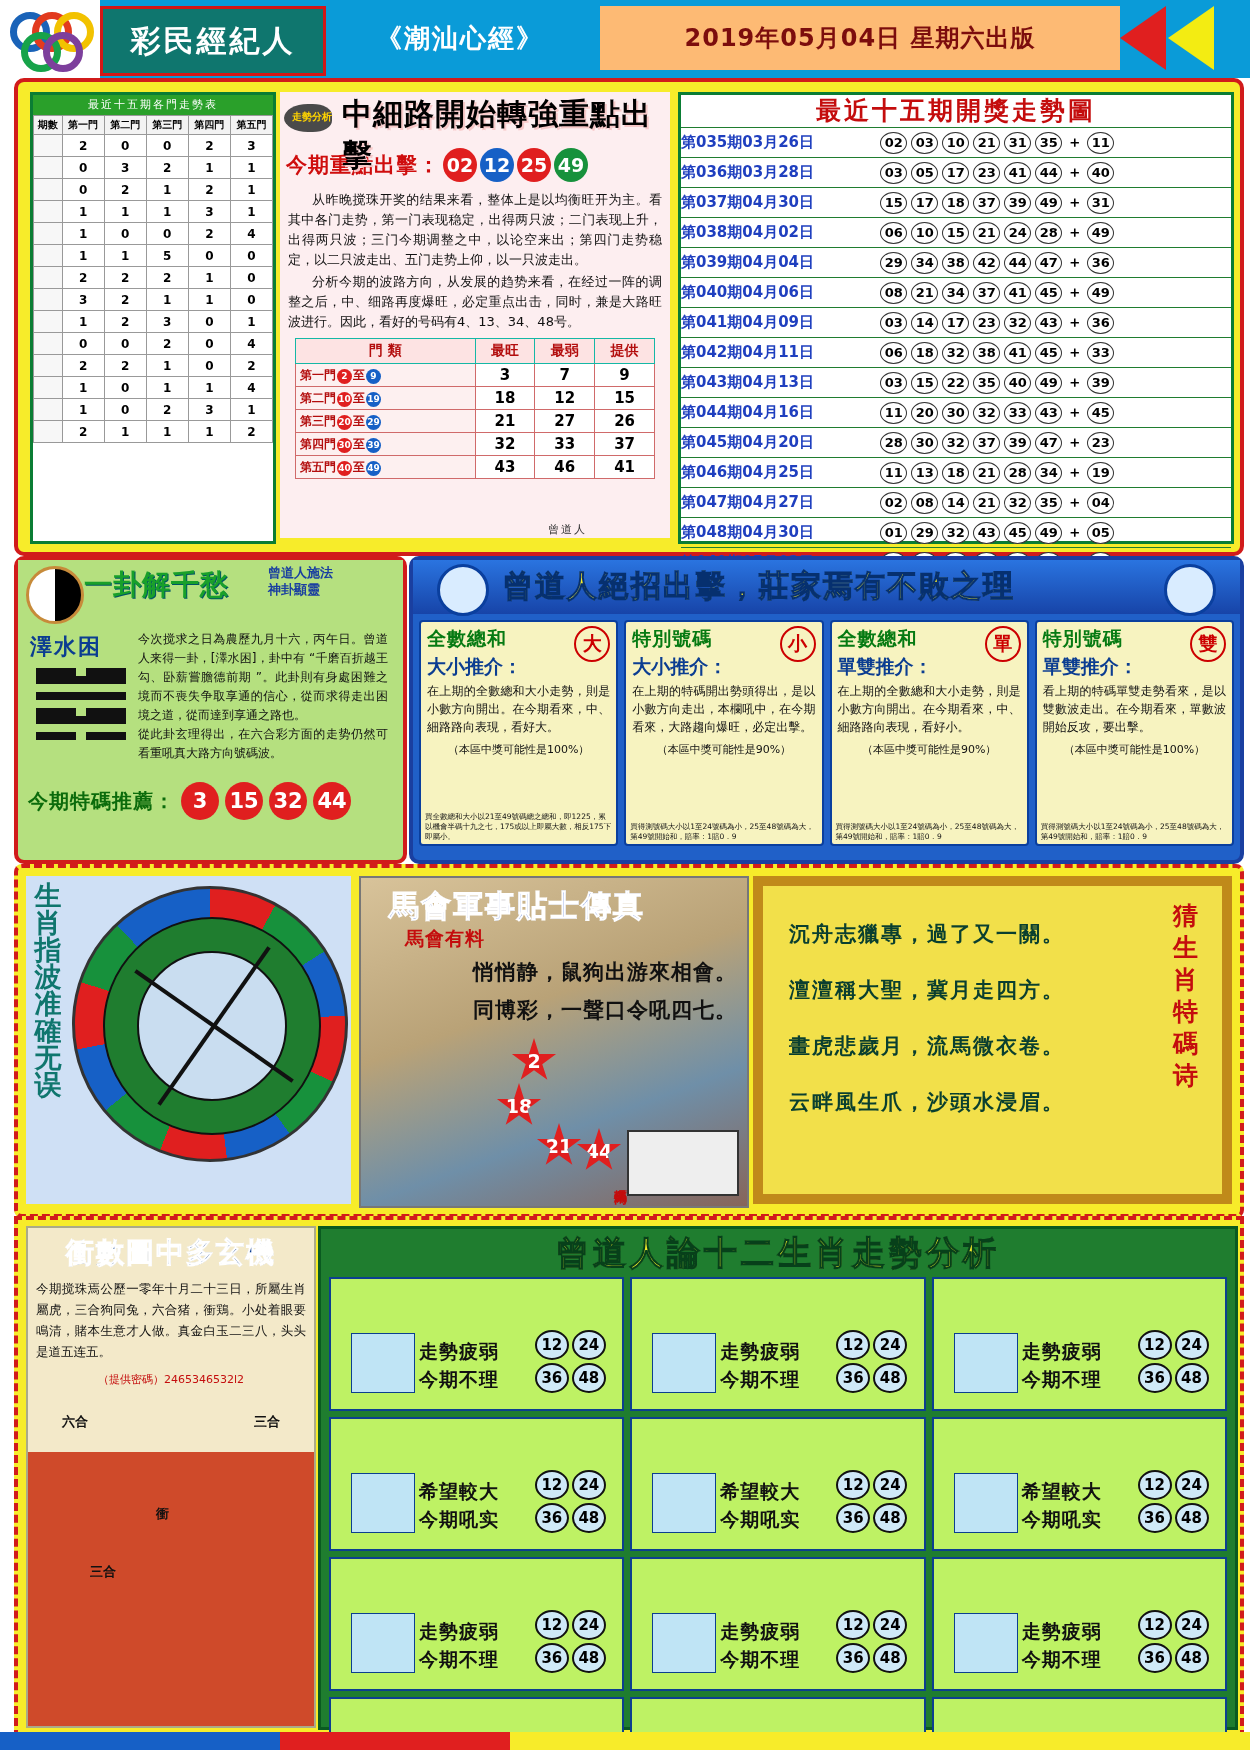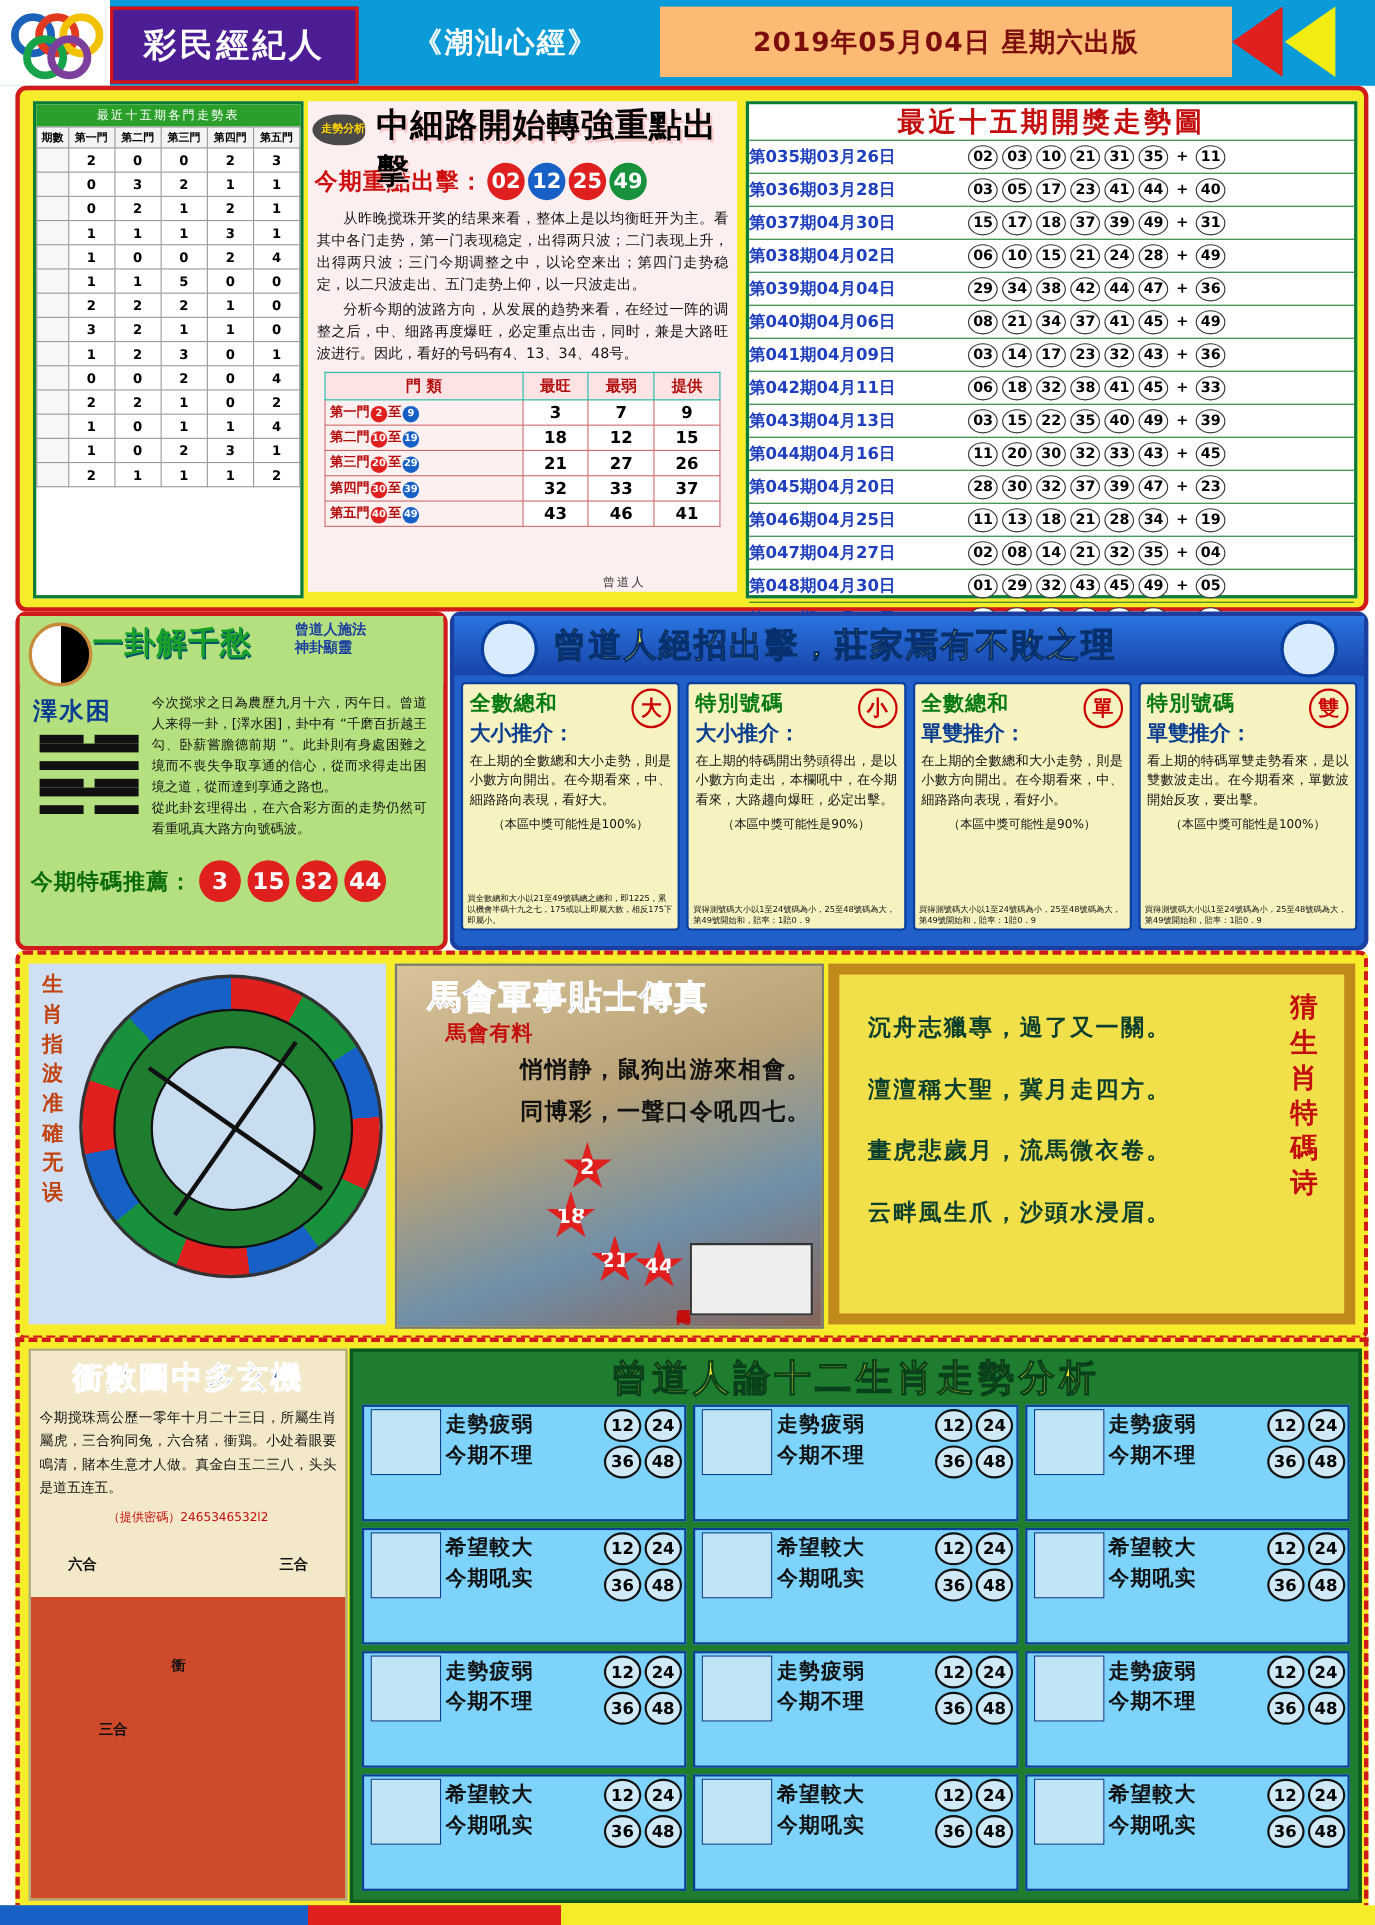--- a/index.html
+++ b/index.html
@@ -14,21 +14,21 @@
   
   .header{position:absolute;left:0;top:0;width:1250px;height:78px;background:#0a9bd8;}
   .header-left-blk{position:absolute;left:0;top:0;width:100px;height:78px;background:#fff;}
   .logo{position:absolute;left:8px;top:8px;width:84px;height:60px;}
   .logo .ring{position:absolute;border-radius:50%;border:7px solid #000;width:26px;height:26px;}
   .r1{left:2px;top:4px;border-color:#1a63b8 !important;}
   .r2{left:24px;top:4px;border-color:#e23a1e !important;}
   .r3{left:46px;top:4px;border-color:#f2c200 !important;}
   .r4{left:13px;top:24px;border-color:#17a34a !important;}
   .r5{left:35px;top:24px;border-color:#7d3f9c !important;}
-  .title-box{position:absolute;left:100px;top:6px;width:220px;height:64px;background:#4c1d95;border:3px solid #d41616;
+  .title-box{position:absolute;left:100px;top:6px;width:220px;height:64px;background:#0f766e;border:3px solid #d41616;
     display:flex;align-items:center;justify-content:center;}
   .title-box span{color:#fff;font-size:30px;font-weight:bold;letter-spacing:3px;font-family:"DejaVu Sans",sans-serif;}
   .subtitle{position:absolute;left:330px;top:16px;width:260px;height:44px;background:#0a9bd8;
     display:flex;align-items:center;justify-content:center;}
   .subtitle span{color:#fff;font-size:26px;font-weight:bold;letter-spacing:2px;}
   .date-band{position:absolute;left:600px;top:6px;width:520px;height:64px;background:#fdba74;
     display:flex;align-items:center;justify-content:center;}
   .date-band span{color:#7c0d0d;font-size:24px;font-weight:bold;letter-spacing:1px;}
   .tri-red{position:absolute;left:1120px;top:6px;width:0;height:0;border-top:32px solid transparent;border-bottom:32px solid transparent;border-right:46px solid #e01f1f;}
   .tri-yel{position:absolute;left:1168px;top:6px;width:0;height:0;border-top:32px solid transparent;border-bottom:32px solid transparent;border-right:46px solid #f3ec12;}
@@ -104,21 +104,21 @@
   .zbig{position:absolute;right:6px;top:4px;width:32px;height:32px;border-radius:50%;border:2px solid #c00;
     color:#c00;font-size:19px;font-weight:bold;display:flex;align-items:center;justify-content:center;}
   .zsub{margin:2px 6px;font-size:19px;color:#0b3d91;font-weight:bold;}
   .ztxt{margin:2px 6px;font-size:12px;line-height:18px;color:#111;text-align:justify;}
   .zprob{margin:6px;font-size:11px;color:#111;text-align:center;}
   .zfoot{position:absolute;bottom:2px;left:4px;right:4px;font-size:7.5px;line-height:10px;color:#111;}
 
   
   .panel3{position:absolute;left:14px;top:864px;width:1222px;height:346px;background:#f7ec2a;border:4px dashed #d11b1b;border-radius:8px;}
   .wheel-box{position:absolute;left:8px;top:8px;width:325px;height:328px;background:#cfe0f5;}
-  .wheel-label{position:absolute;left:4px;top:6px;width:36px;font-size:19px;font-weight:bold;color:#c2410c;line-height:27px;text-align:center;}
+  .wheel-label{position:absolute;left:4px;top:6px;width:36px;font-size:27px;font-weight:bold;color:#0f766e;line-height:27px;text-align:center;}
   .wheel{position:absolute;left:46px;top:10px;width:270px;height:270px;border-radius:50%;
     background:conic-gradient(#e01f1f 0 8%,#17913c 8% 16%,#1660c6 16% 24%,#e01f1f 24% 32%,#17913c 32% 40%,
       #1660c6 40% 48%,#e01f1f 48% 56%,#17913c 56% 64%,#1660c6 64% 72%,#e01f1f 72% 80%,#17913c 80% 88%,#1660c6 88% 100%);
     border:3px solid #333;}
   .wheel-inner{position:absolute;left:28px;top:28px;width:214px;height:214px;border-radius:50%;background:#1f7d2f;border:2px solid #111;}
   .wheel-core{position:absolute;left:62px;top:62px;width:146px;height:146px;border-radius:50%;background:#c9ddf0;border:2px solid #111;}
   .needle{position:absolute;left:50%;top:50%;width:4px;height:96px;background:#111;transform-origin:top center;}
 
   .horse{position:absolute;left:341px;top:8px;width:386px;height:328px;
     background:linear-gradient(160deg,#d8c39a,#b9a277 40%,#6f8fa8 70%,#87655a);border:2px solid #777;}
@@ -148,21 +148,21 @@
     -webkit-text-stroke:1px #fff;}
   .chong-txt{font-size:12.5px;line-height:21px;color:#111;padding:6px 8px;text-align:justify;}
   .chong-red{color:#c40d0d;text-align:center;font-size:11px;margin-top:4px;}
   .chong-map{position:relative;height:240px;}
   .cm-lbl{position:absolute;font-size:13px;color:#111;font-weight:bold;}
 
   .zodiac{position:absolute;left:300px;top:6px;width:914px;height:498px;background:#1f7d2f;border:3px solid #0a5a20;}
   .zod-title{height:48px;text-align:center;line-height:48px;font-size:33px;font-weight:bold;color:#f7ec2a;
     letter-spacing:4px;-webkit-text-stroke:1px #07401a;}
   .zgrid{display:grid;grid-template-columns:repeat(3,1fr);gap:6px;padding:0 8px 8px 8px;}
-  .zcell{background:#7dd3fc;border:2px solid #0c3f8f;height:98px;display:flex;align-items:flex-start;padding:2px;}
+  .zcell{background:#bef264;border:2px solid #0c3f8f;height:98px;display:flex;align-items:flex-end;padding:16px;}
   .zanimal{width:62px;height:58px;background:#bfe4f5;border:1px solid #0c3f8f;margin:0 4px;}
   .zmsg{flex:1;font-size:19px;font-weight:bold;color:#111;line-height:28px;letter-spacing:1px;}
   .znums{width:72px;display:flex;flex-wrap:wrap;gap:3px;justify-content:center;}
   .znum{width:30px;height:26px;border:2px solid #111;border-radius:50%;background:#cfe9f7;font-size:15px;
     font-weight:bold;display:flex;align-items:center;justify-content:center;}
 
   .footer-bar{position:absolute;left:0;bottom:0;width:1250px;height:18px;background:#f7ec2a;}
   .footer-bar .b1{position:absolute;left:0;top:0;width:280px;height:18px;background:#1660c6;}
   .footer-bar .b2{position:absolute;left:280px;top:0;width:230px;height:18px;background:#e01f1f;}
 </style>

